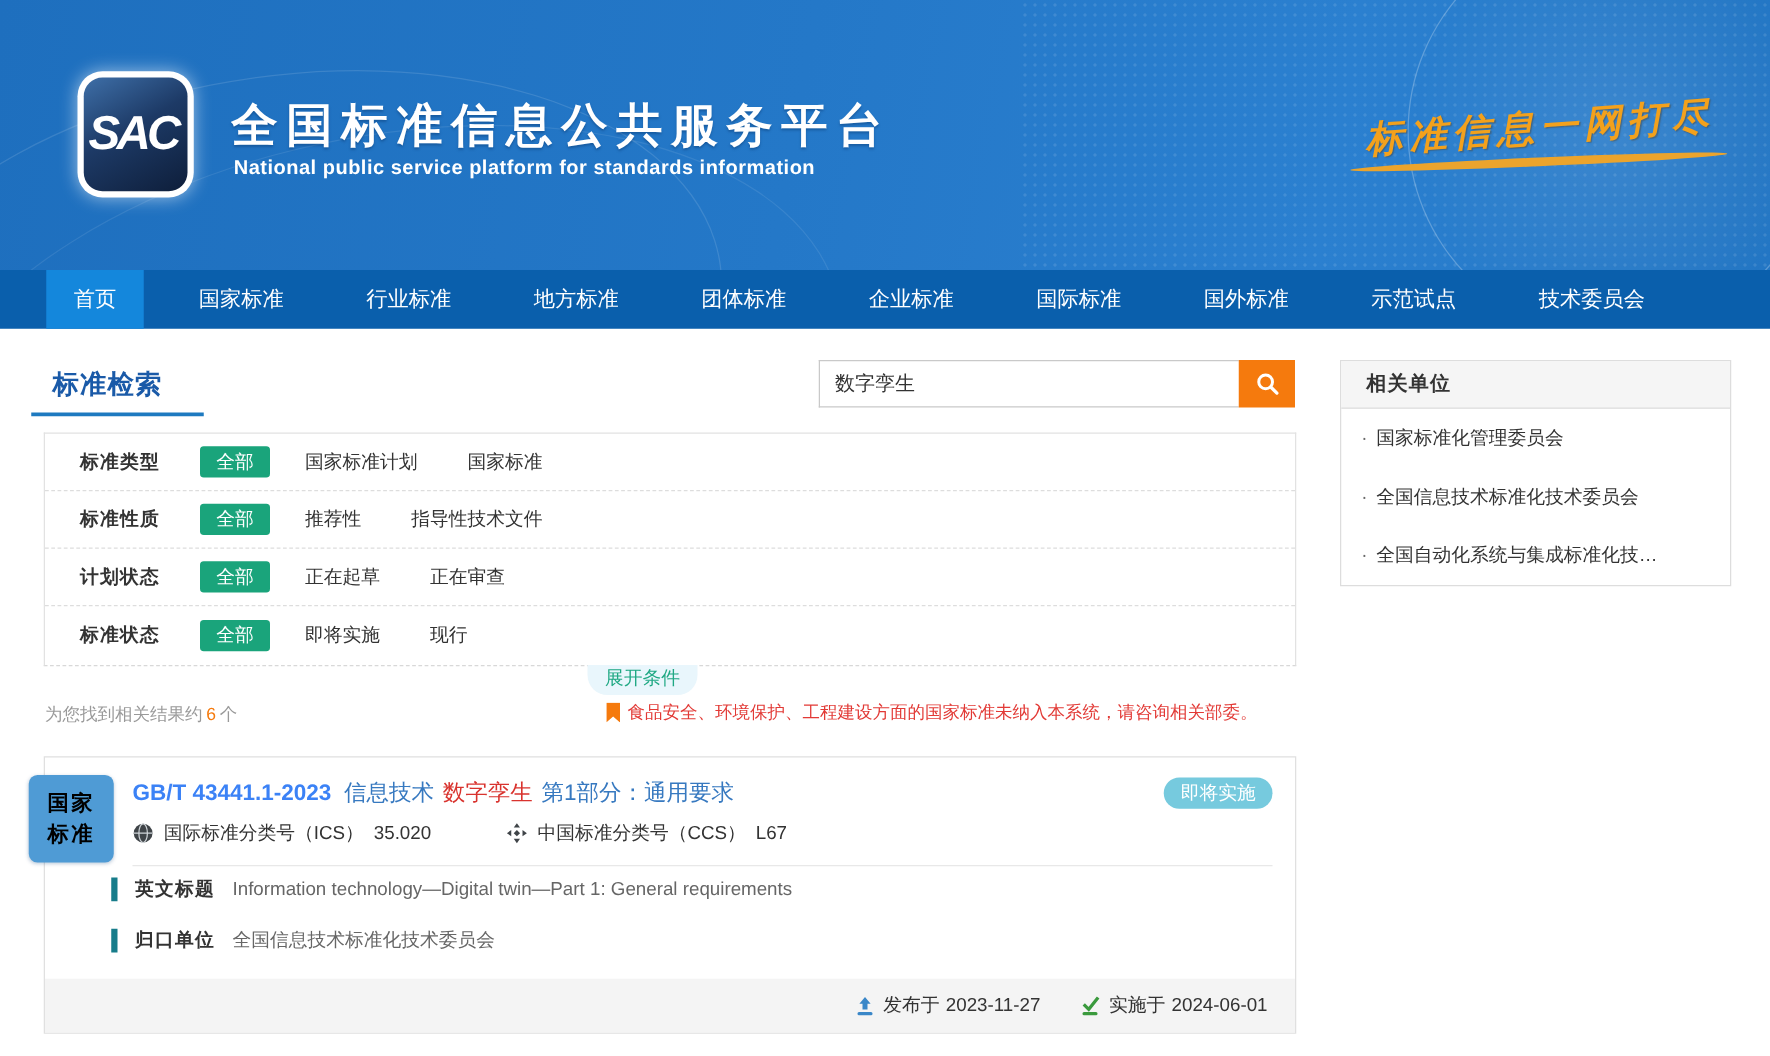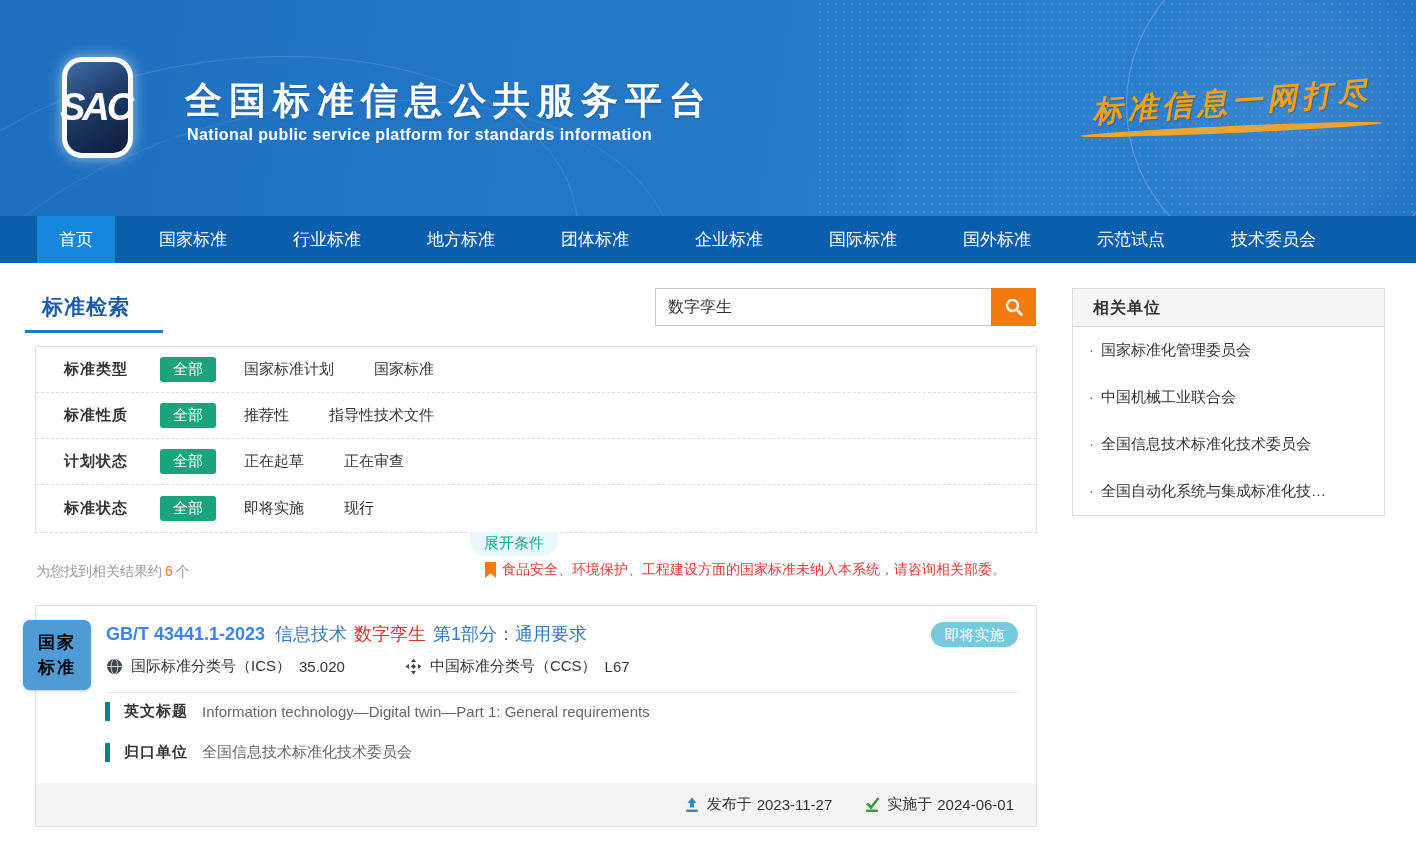--- a/index.html
+++ b/index.html
@@ -13,21 +13,21 @@
     background-image:radial-gradient(rgba(255,255,255,.22) 1px, transparent 1.6px);
     background-size:8px 8px; opacity:.5; }
   .hdr-globe { position:absolute; right:-40px; top:-60px; width:330px; height:330px; border-radius:50%;
     border:1px solid rgba(255,255,255,.25);
     background:radial-gradient(circle at 50% 50%, rgba(255,255,255,.10), rgba(255,255,255,0) 70%); }
   .hdr-arc { position:absolute; left:-120px; top:60px; width:700px; height:400px; border-radius:50%;
     border:1px solid rgba(255,255,255,.12); transform:rotate(-8deg); }
   .hdr-arc2 { position:absolute; left:-80px; top:110px; width:760px; height:420px; border-radius:50%;
     border:1px solid rgba(255,255,255,.09); transform:rotate(-12deg); }
 
-  .logo { position:absolute; left:62px; top:57px; width:71px; height:101px; background:#fff;
+  .logo { position:absolute; left:62px; top:57px; width:93px; height:101px; background:#fff;
     border-radius:20px; padding:5px; box-shadow:0 0 14px rgba(255,255,255,.55); }
   .logo-inner { width:100%; height:100%; border-radius:15px;
     background:linear-gradient(150deg,#3e6fa8 0%,#1d3a66 45%,#0e1e3a 100%);
     display:flex; align-items:center; justify-content:center; }
   .logo-inner span { color:#fff; font-size:38px; font-weight:800; font-style:italic; letter-spacing:-3px; padding-right:4px; }
 
   .site-title { position:absolute; left:185px; top:76px; color:#fff; font-size:37px; font-weight:700;
     letter-spacing:7px; text-shadow:0 1px 2px rgba(0,40,90,.35); white-space:nowrap; }
   .site-subtitle { position:absolute; left:187px; top:126px; color:#fff; font-size:16px; font-weight:700;
     letter-spacing:.4px; white-space:nowrap; }
@@ -89,21 +89,21 @@
   .card-title .code { color:#3b82f6; font-weight:700; margin-right:10px; }
   .card-title .t { color:#3779c0; margin-right:7px; }
   .card-title .hl { color:#d9332e; margin-right:7px; }
   .status-badge { position:absolute; left:895px; top:16px; width:87px; height:25px; background:#76cade;
     border-radius:13px; color:#fff; font-size:15px; text-align:center; line-height:25px; }
   .class-row { position:absolute; left:70px; top:51px; display:flex; align-items:center; font-size:15px; color:#333; }
   .class-row .lbl { margin:0 8px 0 8px; }
   .class-row .val { color:#333; }
   .class-row .gap { width:60px; }
   .card-divider { position:absolute; left:70px; top:86px; width:912px; border-top:1px solid #e8e8e8; }
-  .attr-row { position:absolute; left:69px; display:flex; align-items:center; }
+  .attr-row { position:absolute; left:53px; display:flex; align-items:center; }
   .attr-bar { width:5px; height:19px; background:#177c8a; margin-right:14px; }
   .attr-label { font-size:15px; font-weight:700; color:#333; margin-right:14px; letter-spacing:1px; }
   .attr-value { font-size:15px; color:#666; }
   .card-footer { position:absolute; left:0; bottom:0; width:1000px; height:43px; background:#f4f4f4;
     display:flex; align-items:center; justify-content:flex-end; padding-right:22px; }
   .date-group { display:flex; align-items:center; margin-left:32px; font-size:15px; color:#333; }
   .date-group svg { margin-right:7px; }
   .date-group .dlabel { margin-right:5px; }
 
   
@@ -256,18 +256,17 @@
         </svg>
         <span class="dlabel">实施于</span>
         <span>2024-06-01</span>
       </div>
     </div>
   </div>
 
   <aside class="sidebar">
     <div class="sidebar-header">相关单位</div>
     <div class="sidebar-item">国家标准化管理委员会</div>
-    <div class="sidebar-item">中国机械工业联合会</div>
     <div class="sidebar-item">全国信息技术标准化技术委员会</div>
     <div class="sidebar-item">全国自动化系统与集成标准化技…</div>
   </aside>
 
 </div>
 
 </body></html>

